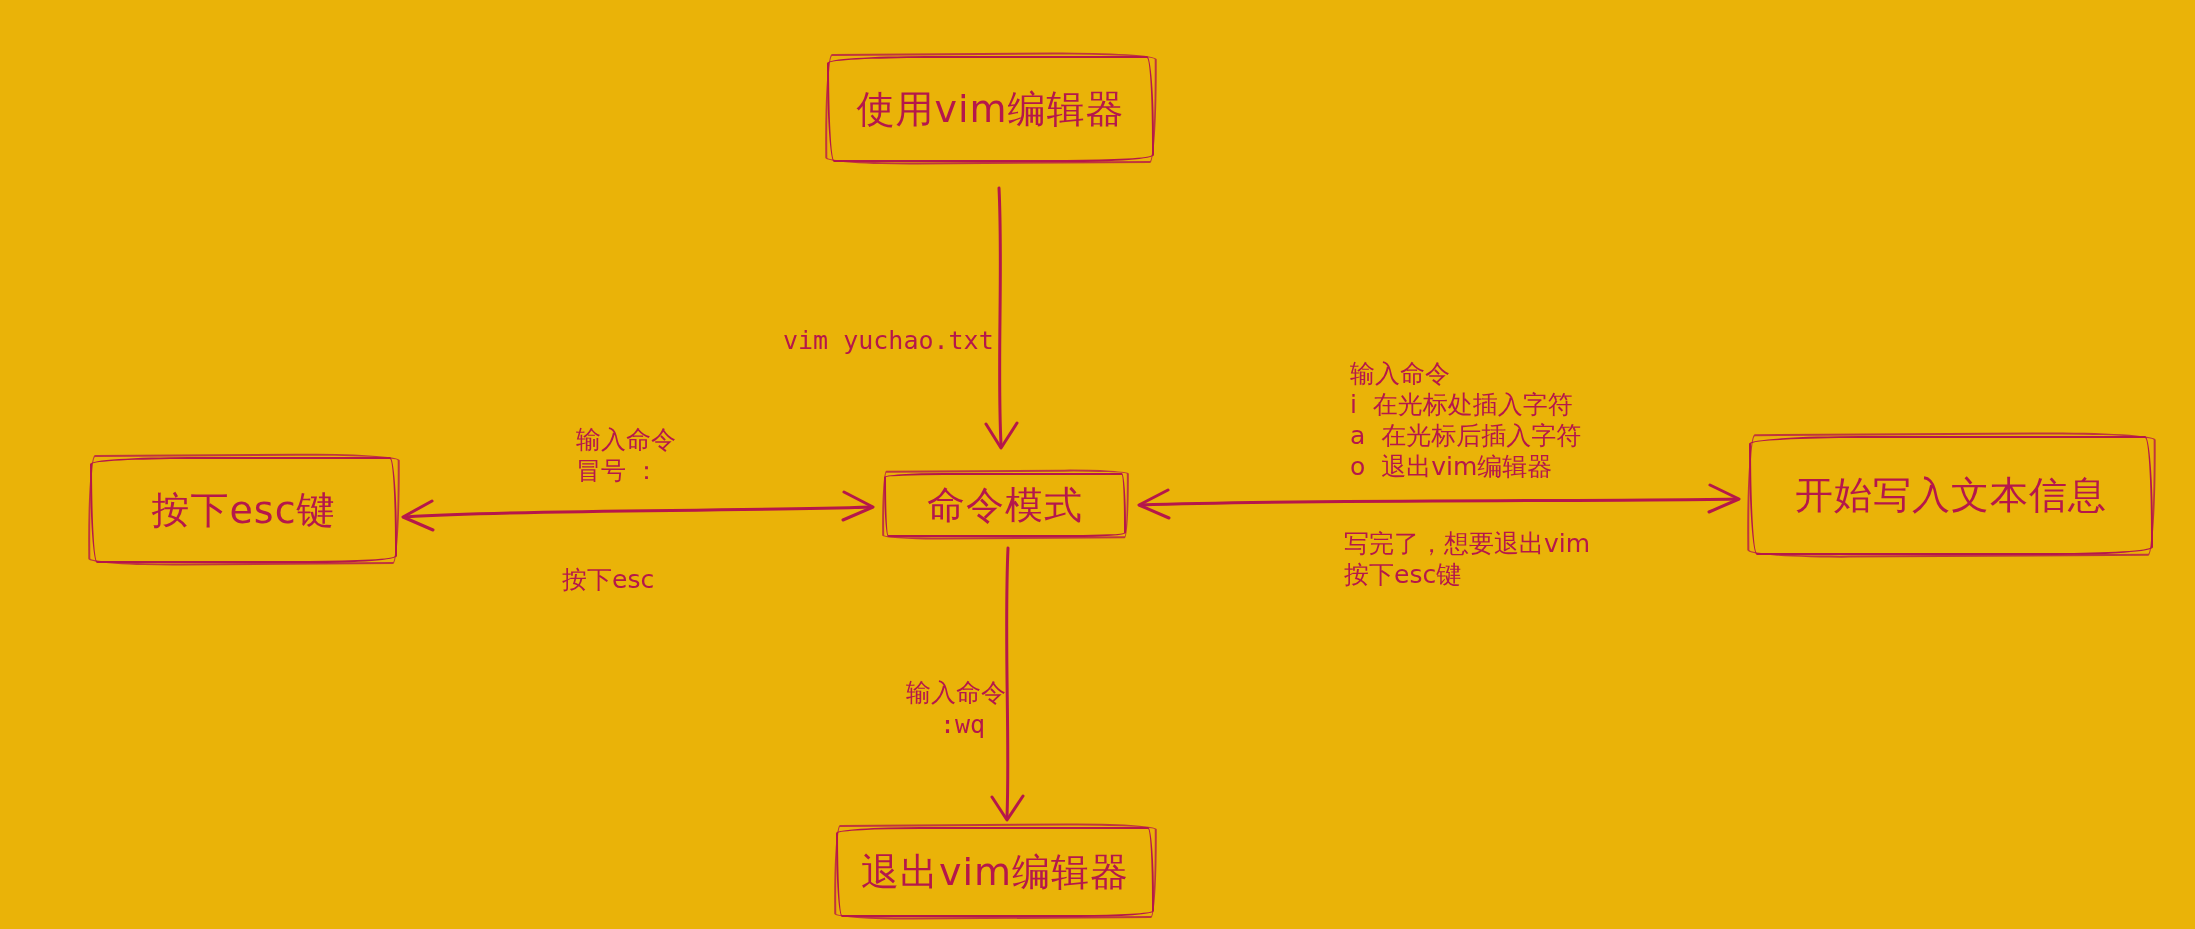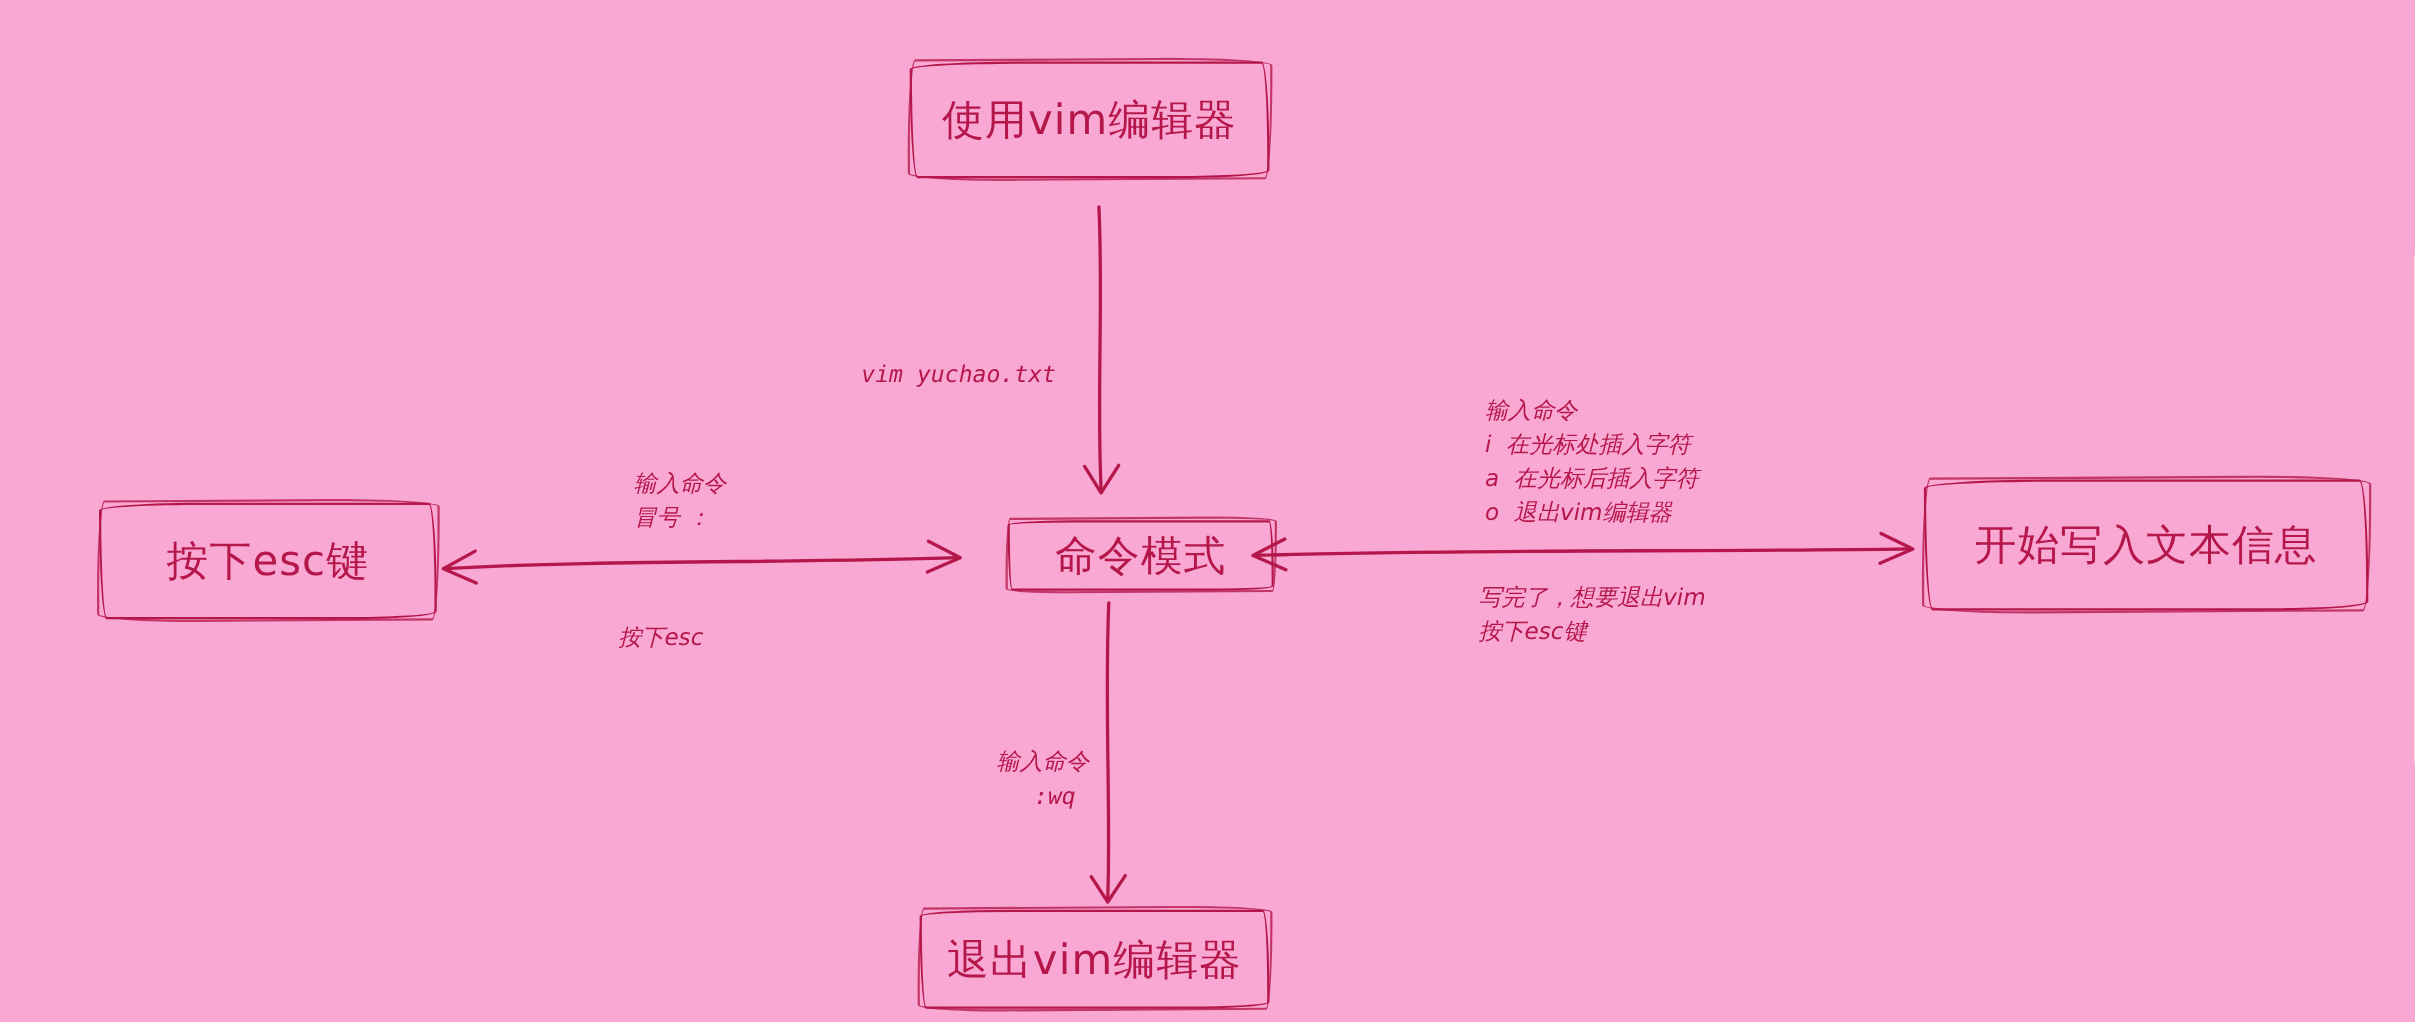--- a/index.html
+++ b/index.html
@@ -1,21 +1,21 @@
 <!DOCTYPE html>
 <html><head>
 <meta charset="utf-8">
 <style>
   * { margin:0; padding:0; box-sizing:border-box; }
   html,body { background:#ffffff; }
   body { font-family:"DejaVu Sans","Liberation Sans",sans-serif; }
   .canvas {
     position:relative;
     width:2195px; height:929px;
-    background:#f9a8d4;
+    background:#eab308;
     color:#b5174b;
     overflow:hidden;
   }
   svg.wires { position:absolute; left:0; top:0; width:2195px; height:929px; }
 
   .node {
     position:absolute;
     display:flex; align-items:center; justify-content:center;
     border:2.6px solid #b5174b;
     color:#b5174b;
@@ -30,24 +30,23 @@
     border:2px solid #b5174b;
     border-radius:18px 255px 18px 225px / 225px 18px 255px 18px;
     transform:rotate(-0.35deg);
     opacity:.8;
     pointer-events:none;
   }
   .node .node-label { position:relative; white-space:pre; }
 
   .lbl, .lbl-line {
     color:#b5174b;
-    font-size:21px;
+    font-size:25px;
     line-height:31px;
     white-space:pre;
-    font-style:italic;
   }
   .lbl { position:absolute; }
   .lbl-group { position:absolute; }
   .mono { font-family:"DejaVu Sans Mono","Liberation Mono",monospace; }
 </style>
 </head>
 <body>
 
 <div class="canvas">
 
@@ -67,21 +66,21 @@
 
       <path d="M1008,548 C1004,640 1010,740 1007,817"></path>
       <path d="M992,797 L1007,820 L1023,796"></path>
     </g>
   </svg>
 
   <div class="node" style="left:827px; top:56px; width:327px; height:106px;">
     <span class="node-label">使用vim编辑器</span>
   </div>
 
-  <div class="node" style="left:884px; top:473px; width:242px; height:64px;margin-left:32px;">
+  <div class="node" style="left:884px; top:473px; width:242px; height:64px;">
     <span class="node-label">命令模式</span>
   </div>
 
   <div class="node" style="left:90px; top:457px; width:307px; height:106px;">
     <span class="node-label">按下esc键</span>
   </div>
 
   <div class="node" style="left:1749px; top:436px; width:404px; height:119px;">
     <span class="node-label">开始写入文本信息</span>
   </div>

